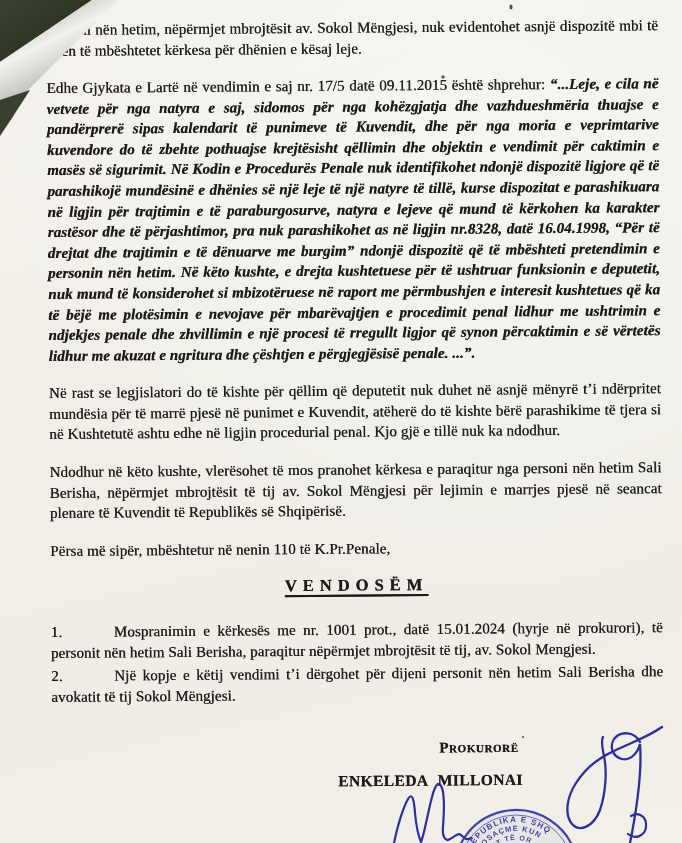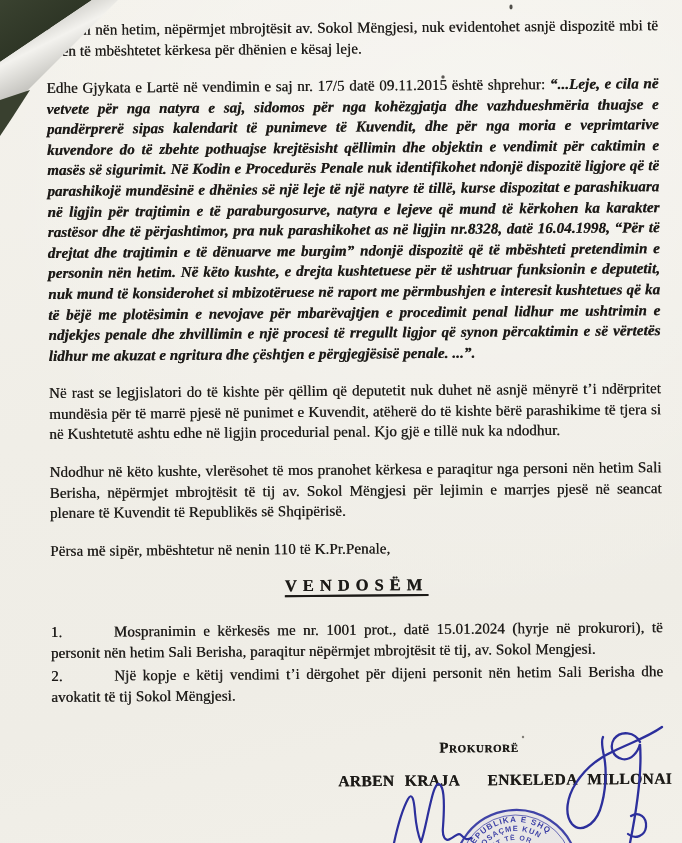--- a/index.html
+++ b/index.html
@@ -74,21 +74,20 @@
     </div>
 
     <p class="body item"><span class="num">1.</span><span>Mospranimin e kërkesës me nr. 1001 prot., datë 15.01.2024 (hyrje në prokurori), të personit nën hetim Sali Berisha, paraqitur nëpërmjet mbrojtësit të tij, av. Sokol Mengjesi.</span></p>
 
     <p class="body item"><span class="num">2.</span><span>Një kopje e këtij vendimi t’i dërgohet për dijeni personit nën hetim Sali Berisha dhe avokatit të tij Sokol Mëngjesi.</span></p>
   </div>
 
   <div class="sig-block">
     <div class="sig-title">Prokurorë</div>
     <div class="sig-names">
-      <span>ARBEN KRAJA</span>
       <span>ENKELEDA MILLONAI</span>
     </div>
   </div>
 
   <svg class="overlay" viewBox="0 0 682 843" xmlns="http://www.w3.org/2000/svg">
     <defs>
       <linearGradient id="gDark" x1="0" y1="0" x2="1" y2="1">
         <stop offset="0" stop-color="#3a4230"></stop>
         <stop offset="1" stop-color="#232a1c"></stop>
       </linearGradient>

